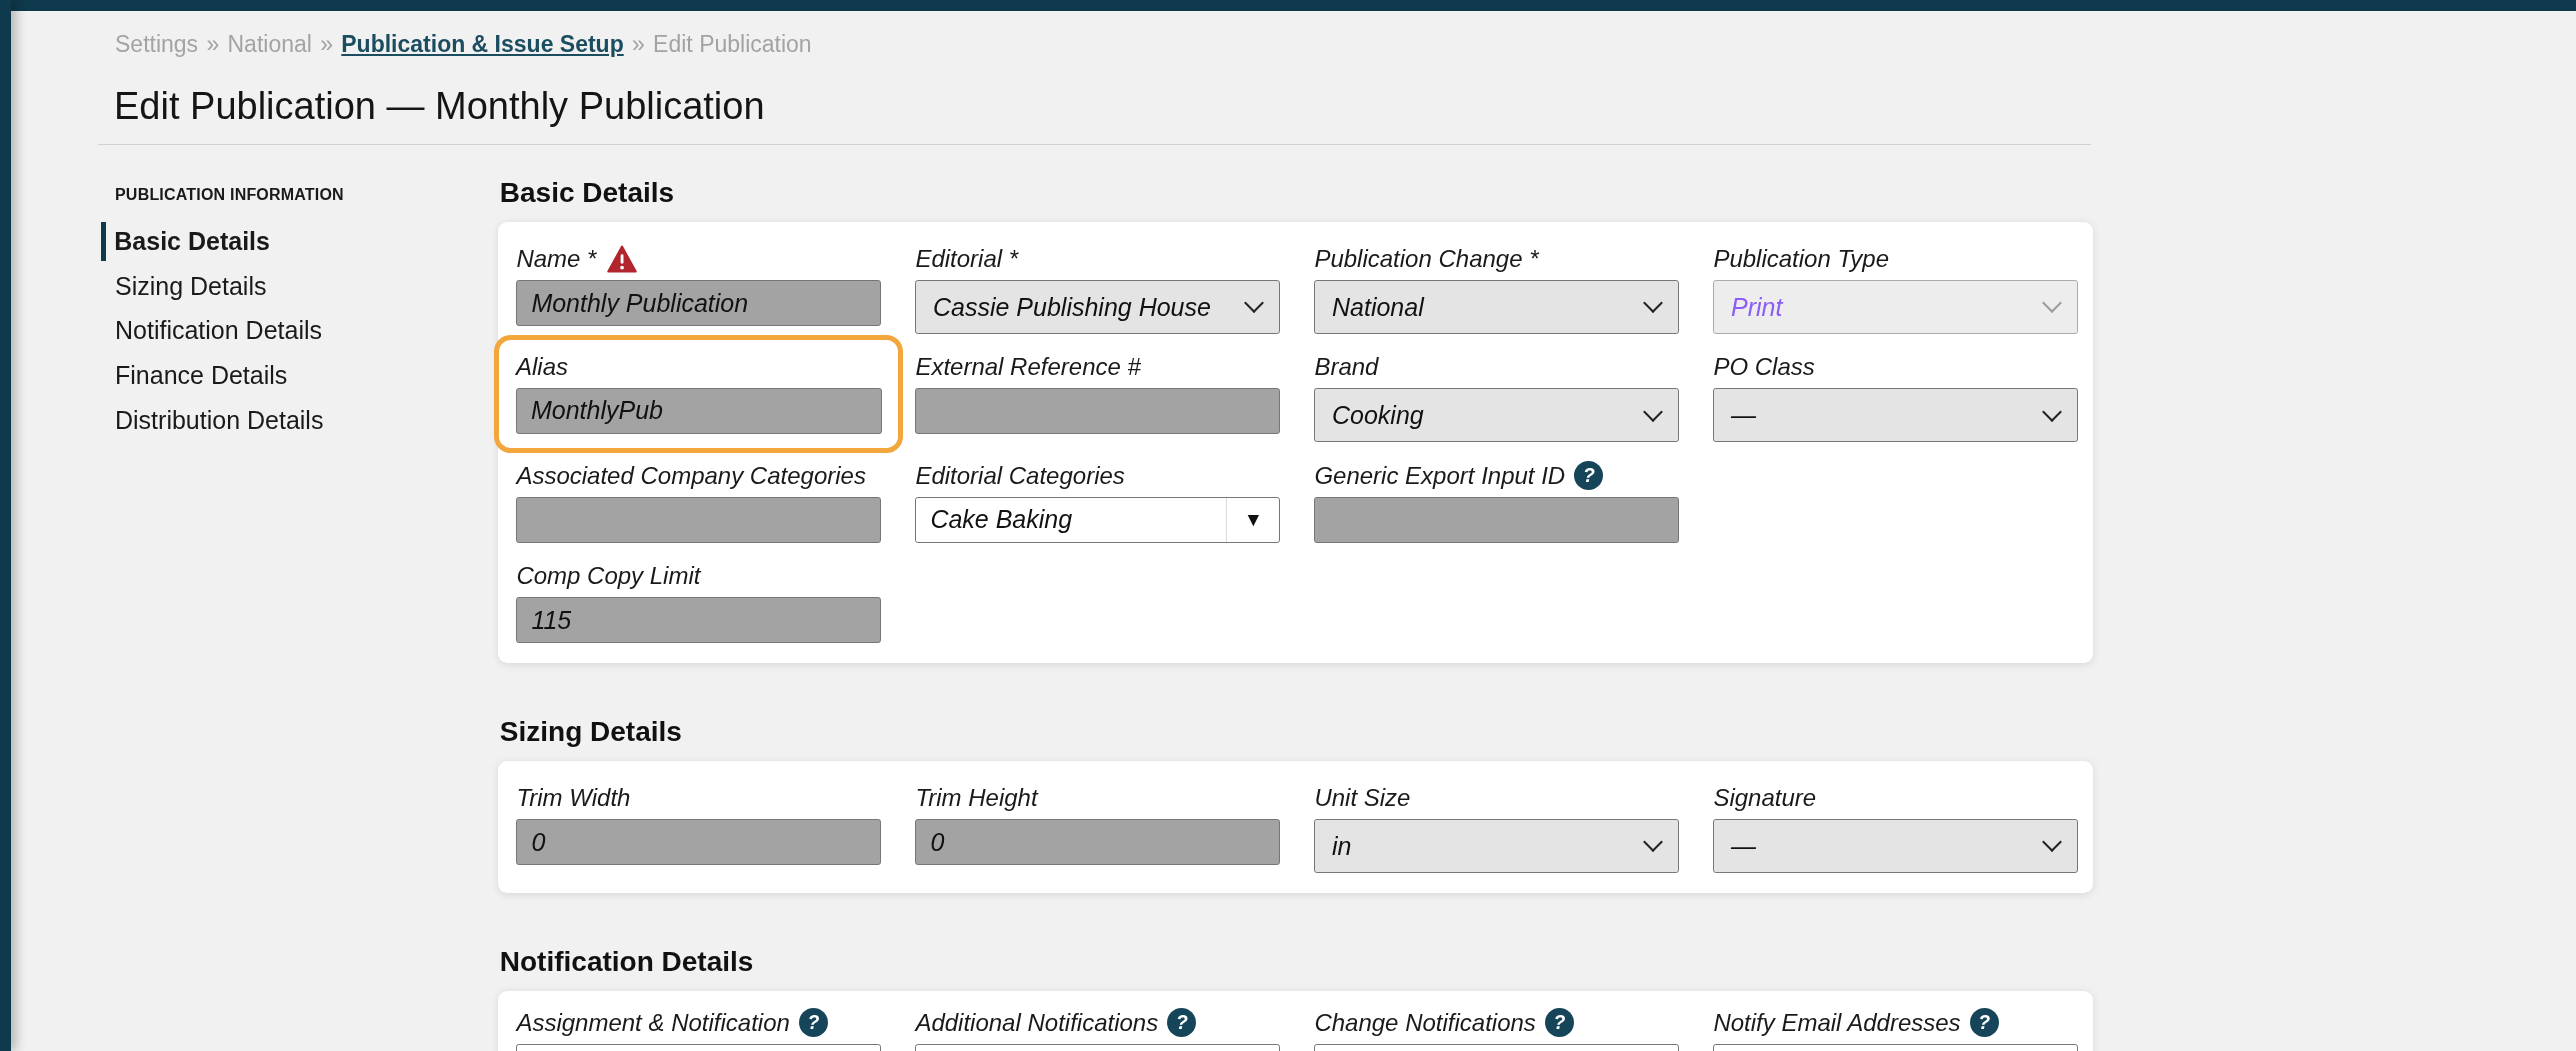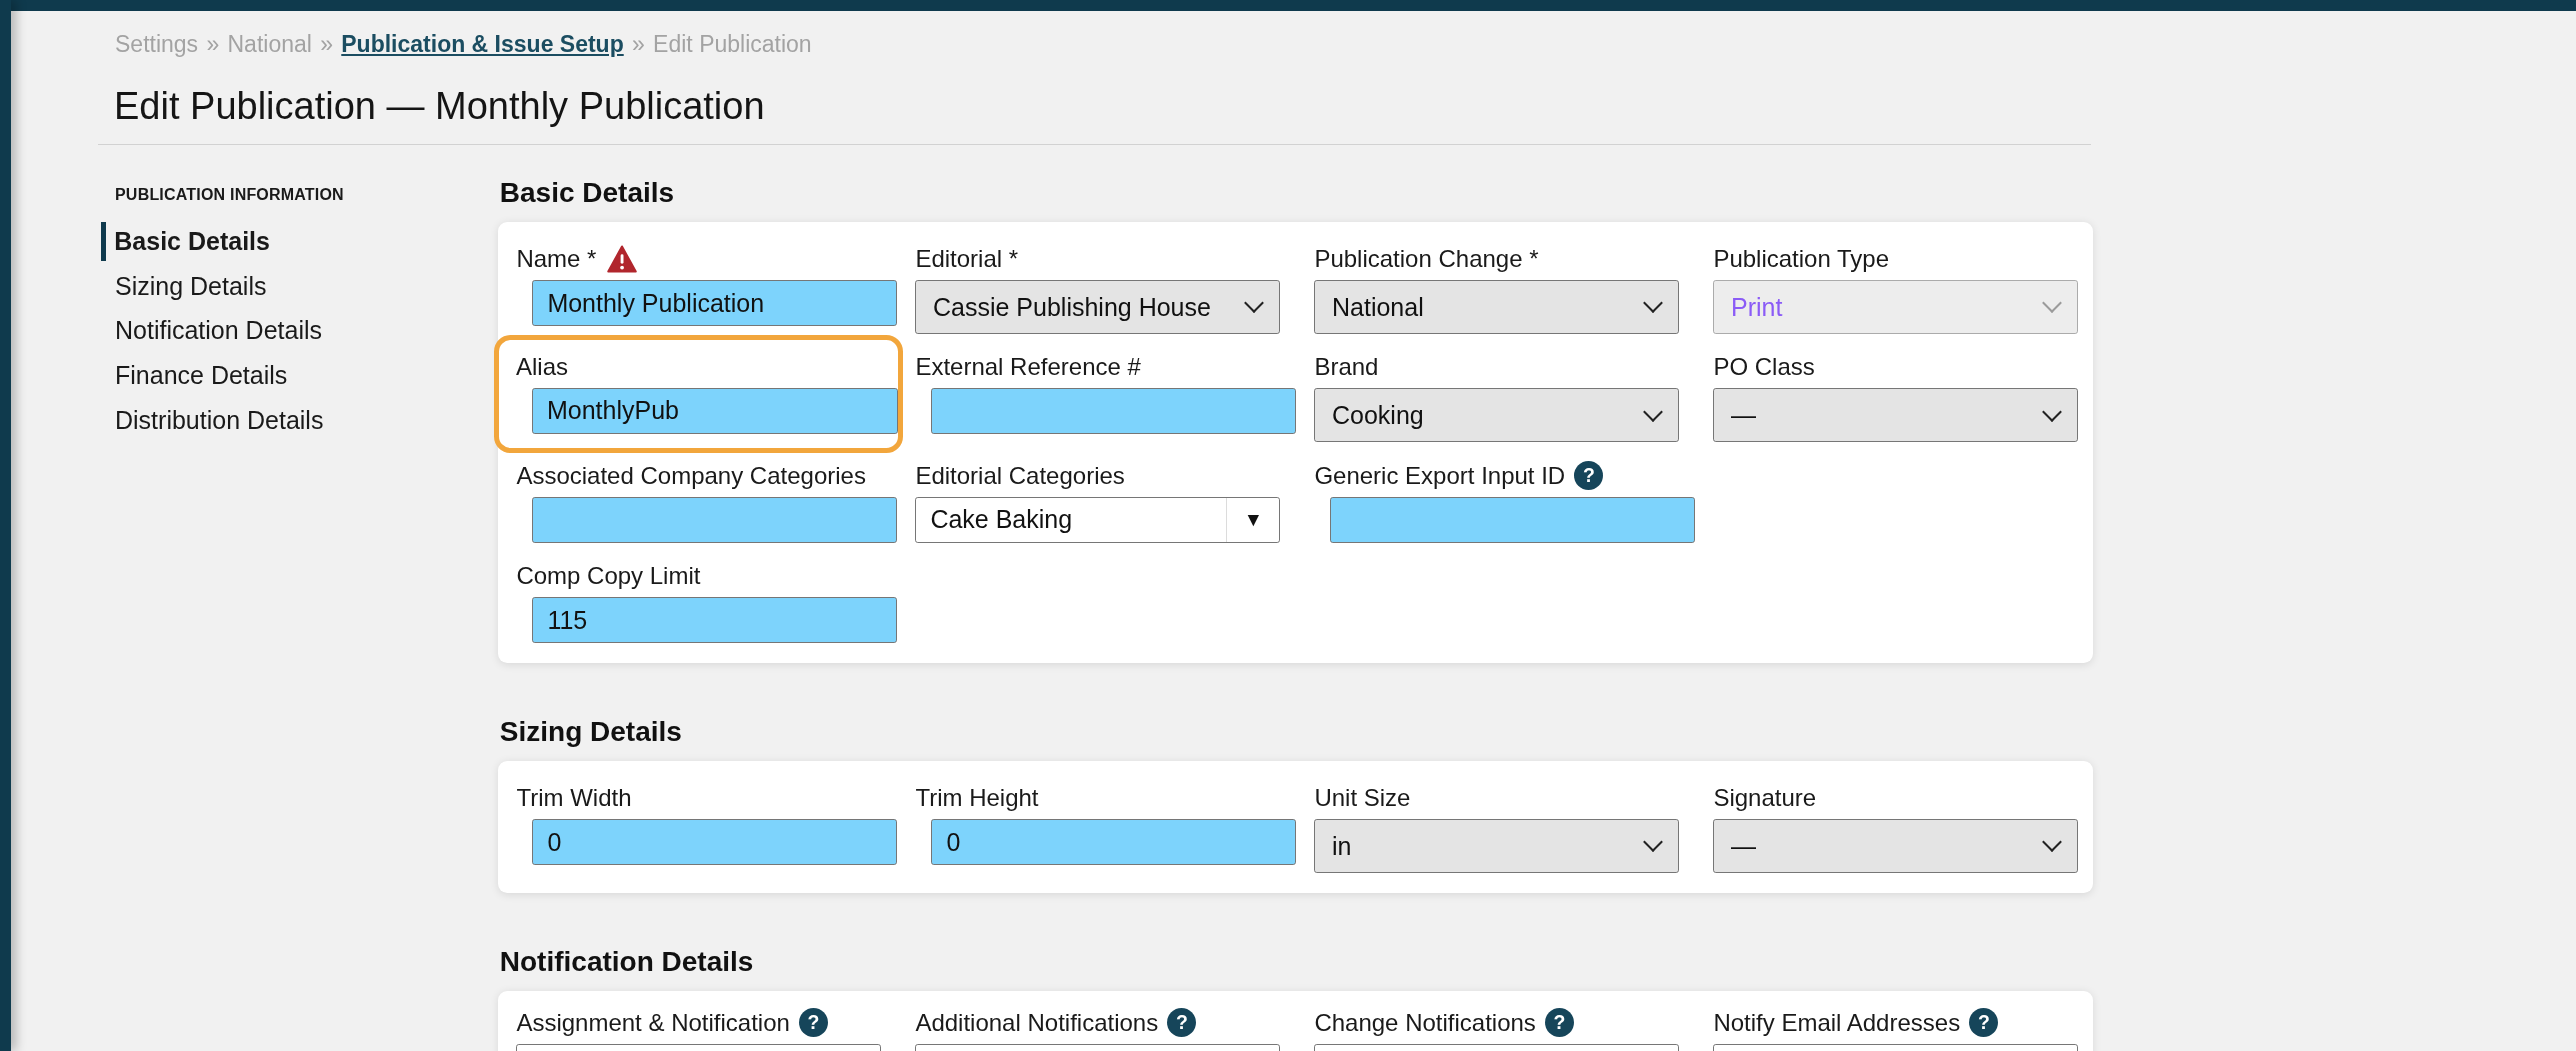--- a/index.html
+++ b/index.html
@@ -28,28 +28,28 @@
   .sidebar-item { font-size:25px; padding:4.6px 0 4.6px 14px; margin-bottom:6.5px; cursor:pointer; }
   .sidebar-item.active { font-weight:700; border-left:5.5px solid #0f3a4d; padding-left:8.3px; }
 
   
   .main { position:absolute; left:498px; top:177px; width:1595px; }
   .section-heading { font-size:28px; font-weight:700; margin:0 0 13px 1.8px; color:#111; }
   .section-heading.gap { margin-top:53px; }
   .card { background:#fff; border-radius:9.2px; box-shadow:0 1.8px 8.3px rgba(0,0,0,0.10);
           padding:22px 17.5px 20px 18.4px; }
   .card.notif { padding-top:16.6px; height:221px; }
-  .grid { display:grid; grid-template-columns:repeat(4,365px); column-gap:34px; row-gap:18.4px; }
+  .grid { display:grid; grid-template-columns:repeat(4,365px); column-gap:34px; row-gap:18.4px;font-style:italic; }
 
   .field { min-width:0; }
   .label-row { display:flex; align-items:center; height:29.5px; margin-bottom:6.5px; }
   .field-label { font-size:24px; color:#1a1a1a; white-space:nowrap; }
 
-  .text-input { width:100%; height:46px; border:0.9px solid #767676; border-radius:2.8px; background:#7dd3fc;
-                font:inherit; font-size:25px; color:#111; padding:0 14px; outline:none;margin-left:16px; }
+  .text-input { width:100%; height:46px; border:0.9px solid #767676; border-radius:2.8px; background:#a3a3a3;
+                font:inherit; font-size:25px; color:#111; padding:0 14px; outline:none; }
 
   .select { height:54px; border:0.9px solid #767676; border-radius:2.8px; background:#e4e4e4;
             display:flex; align-items:center; justify-content:space-between;
             padding:0 18.4px 0 16.6px; font-size:25px; color:#111; cursor:pointer; }
   .chev { width:14px; height:14px; border-right:2.8px solid #222; border-bottom:2.8px solid #222;
           transform:rotate(45deg); margin-top:-7.4px; flex:none; }
   .select.disabled { background:#ededed; color:#8b5cf6; border-color:#ababab; cursor:default; }
   .select.disabled .chev { border-color:#9b9b9b; }
 
   .combo { height:46px; border:0.9px solid #767676; border-radius:2.8px; background:#fff;

